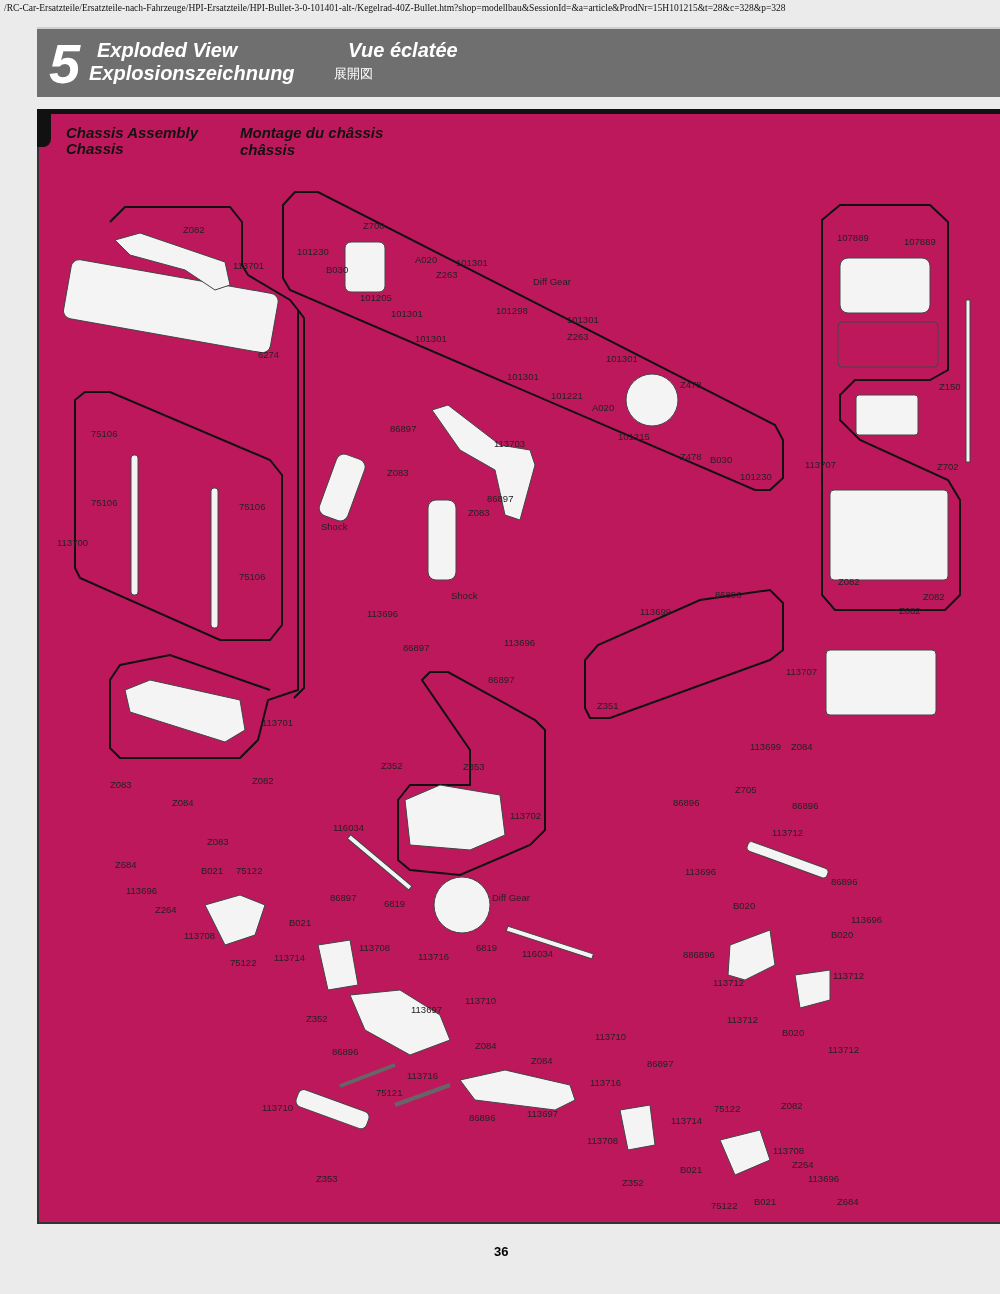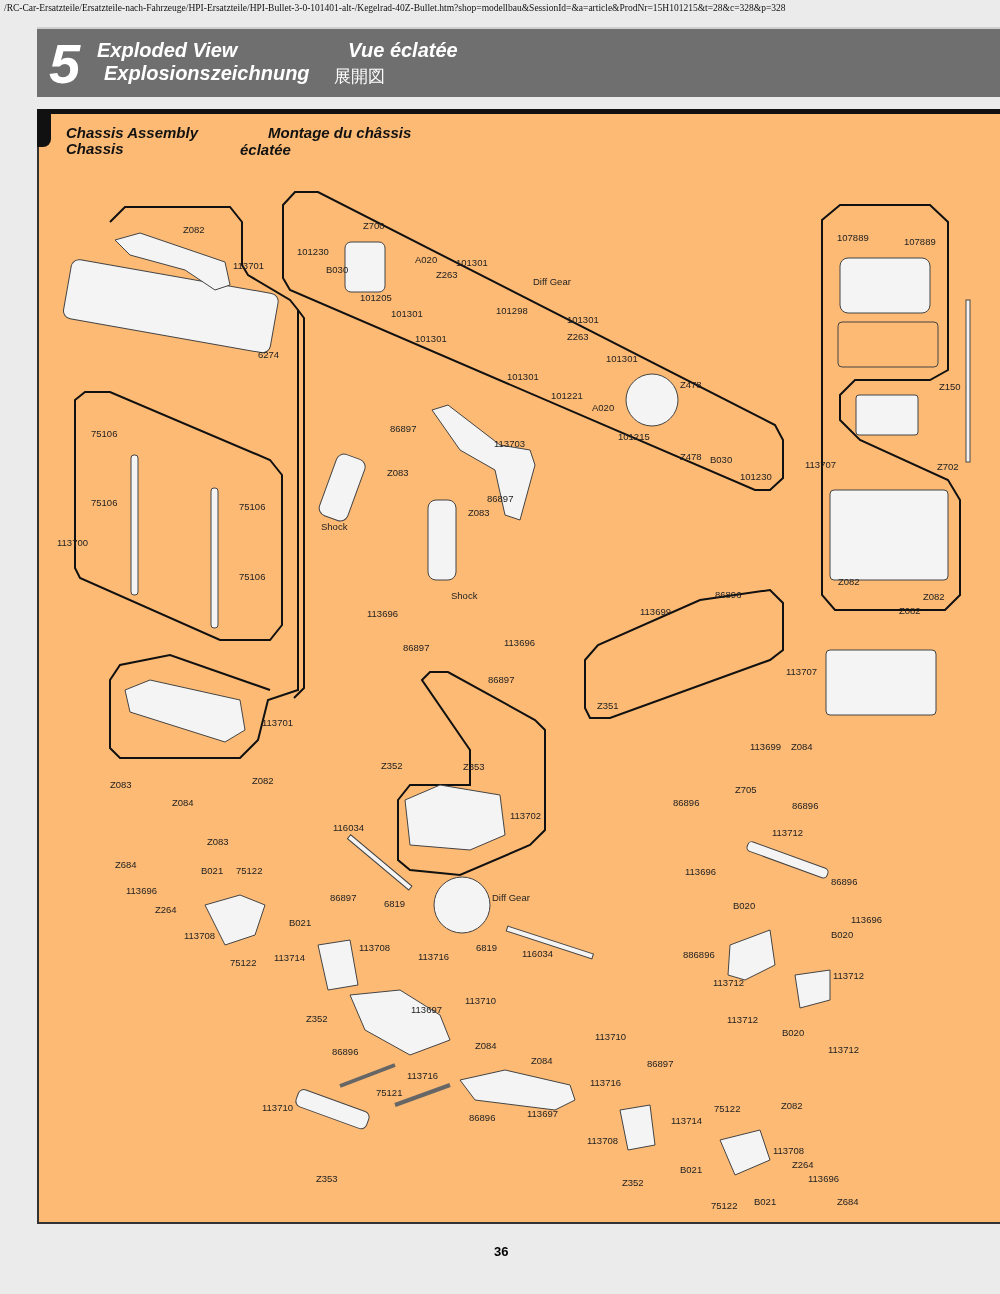--- a/index.html
+++ b/index.html
@@ -1,50 +1,50 @@
 <!DOCTYPE html>
 <html><head>
 <meta charset="utf-8">
 <style>
   html, body { margin:0; padding:0; }
   body { width:1000px; height:1294px; background:#ebebeb; position:relative; overflow:hidden; font-family:"Liberation Sans", sans-serif; }
   .url-bar { position:absolute; left:0; top:0; width:968px; height:18px; font-family:"Liberation Serif", serif; font-size:9.5px; color:#111; white-space:nowrap; overflow:hidden; padding:3px 0 0 4px; box-sizing:border-box; }
   .banner { position:absolute; left:37px; top:27px; width:963px; height:68px; background:#6f6f6f; border-top:2px solid #cfcfcf; }
   .banner .num { position:absolute; left:12px; top:2px; font-size:56px; font-weight:bold; font-style:italic; color:#fff; letter-spacing:-2px; }
   .banner .t { position:absolute; color:#fff; font-style:italic; font-size:20px; font-weight:bold; }
-  .banner .jp { font-style:normal; font-weight:normal; font-size:17px; }
-  .page { position:absolute; left:37px; top:109px; width:963px; height:1115px; background:#fdba74; border-top:5px solid #111; border-left:2px solid #333; border-bottom:2px solid #333; box-sizing:border-box; }
+  .banner .jp { font-style:normal; font-weight:normal; font-size:13px; }
+  .page { position:absolute; left:37px; top:109px; width:963px; height:1115px; background:#be185d; border-top:5px solid #111; border-left:2px solid #333; border-bottom:2px solid #333; box-sizing:border-box; }
   .corner { position:absolute; left:-2px; top:-5px; width:14px; height:38px; background:#111; border-radius:0 0 8px 0; }
   .sec { position:absolute; font-style:italic; font-weight:bold; font-size:15px; color:#111; line-height:16px; }
   .pagenum { position:absolute; left:455px; top:1130px; font-weight:bold; font-size:13px; }
   svg.diagram { position:absolute; left:0; top:0; }
   .lbl { font-family:"Liberation Sans", sans-serif; font-size:9.5px; fill:#222; }
   .box { fill:none; stroke:#111; stroke-width:2; }
   .part { fill:#f4f4f4; stroke:#444; stroke-width:1; }
   .ldr { stroke:#333; stroke-width:0.8; fill:none; }
 </style>
 </head>
 <body>
 
 <div class="url-bar">/RC-Car-Ersatzteile/Ersatzteile-nach-Fahrzeuge/HPI-Ersatzteile/HPI-Bullet-3-0-101401-alt-/Kegelrad-40Z-Bullet.htm?shop=modellbau&amp;SessionId=&amp;a=article&amp;ProdNr=15H101215&amp;t=28&amp;c=328&amp;p=328</div>
 
 <div class="banner">
   <div class="num">5</div>
   <div class="t" style="left:60px;top:10px;">Exploded View</div>
-  <div class="t" style="left:67px;top:33px;">Explosionszeichnung</div>
+  <div class="t" style="left:52px;top:33px;">Explosionszeichnung</div>
   <div class="t" style="left:311px;top:10px;">Vue éclatée</div>
   <div class="t jp" style="left:297px;top:36px;">展開図</div>
 </div>
 
 <div class="page">
   <div class="corner"></div>
   <div class="sec" style="left:27px;top:11px;">Chassis Assembly</div>
   <div class="sec" style="left:27px;top:27px;text-align:right;">Chassis</div>
-  <div class="sec" style="left:201px;top:11px;margin-left:28px;">Montage du châssis</div>
-  <div class="sec jp" style="left:201px;top:28px;">éclatée</div>
+  <div class="sec" style="left:201px;top:11px;">Montage du châssis</div>
+  <div class="sec jp" style="left:201px;top:28px;">châssis</div>
   <div class="pagenum">36</div>
 </div>
 
 <svg class="diagram" width="1000" height="1294">
 
   <path class="box" d="M110,222 L125,207 L230,207 L242,222 L242,265 L248,275 L290,300 L298,310 L298,690 L268,700 L258,740 L240,758 L120,758 L110,748 L110,680 L120,665 L170,655 L270,690"></path>
   <path class="box" d="M75,400 L85,392 L110,392 L270,460 L282,475 L282,625 L270,640 L220,640 L80,578 L75,568 Z"></path>
   <path class="box" d="M283,205 L295,192 L318,192 L775,425 L783,440 L783,478 L770,490 L755,490 L290,290 L283,278 Z"></path>
   <path class="box" d="M822,220 L840,205 L930,205 L948,222 L948,370 L930,380 L855,380 L840,395 L840,420 L860,440 L948,480 L960,500 L960,595 L945,610 L835,610 L822,595 Z"></path>
   <path class="box" d="M585,660 L598,645 L700,600 L770,590 L783,603 L783,650 L770,660 L610,718 L590,718 L585,708 Z"></path>

